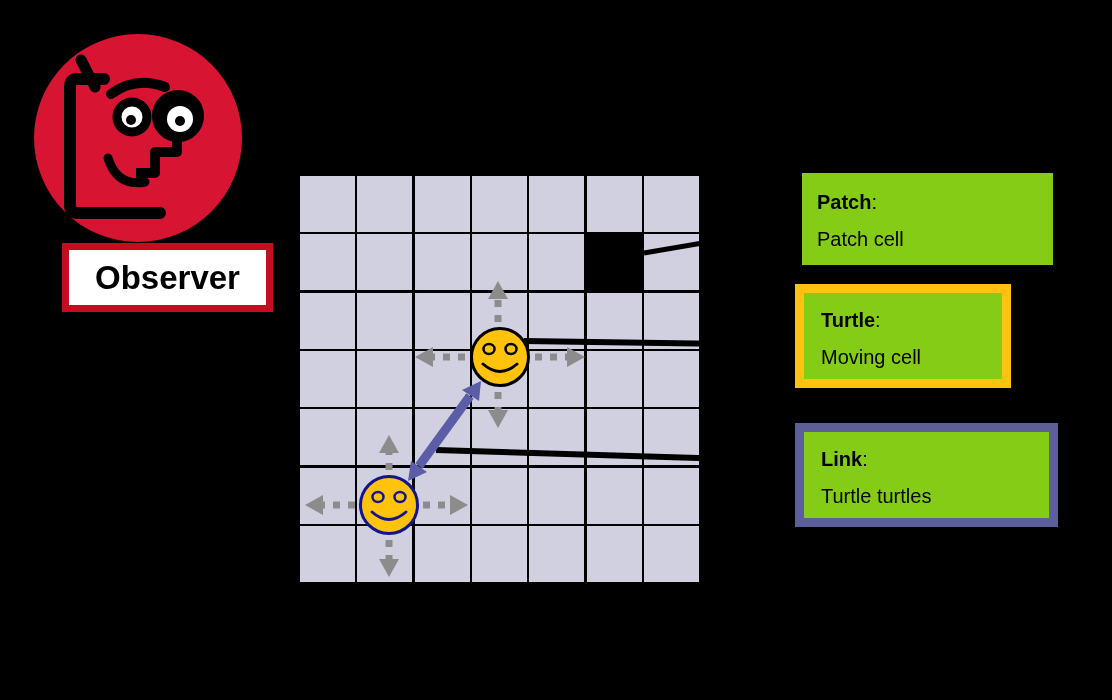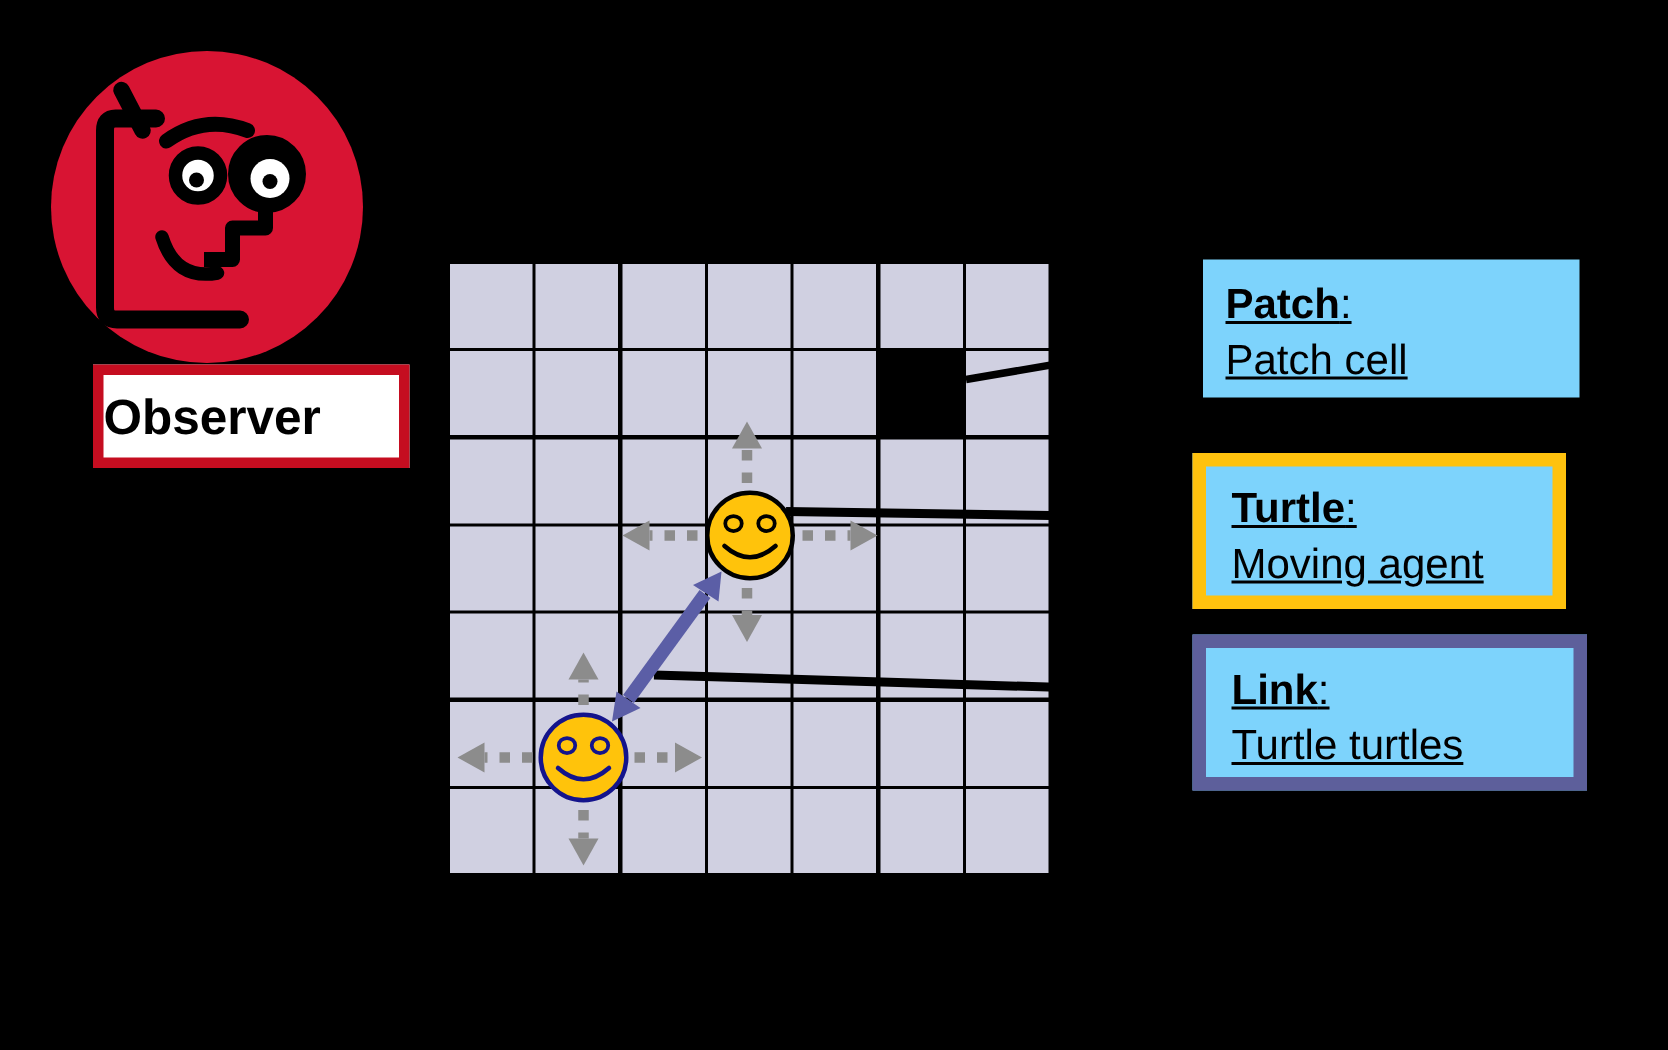--- a/index.html
+++ b/index.html
@@ -13,28 +13,28 @@
   .cell{background:#D0D0E1;}
   .cell.patch{background:#000;}
 
   
   .overlay{position:absolute;left:0;top:0;pointer-events:none;}
 
   
   #observer-icon{position:absolute;left:32px;top:31px;}
   #observer-label{position:absolute;left:62px;top:243px;width:211px;height:69px;
         background:#fff;border:7px solid #C50D20;box-sizing:border-box;
-        display:flex;align-items:center;
+        display:flex;align-items:center;justify-content:center;
         font-weight:bold;font-size:33px;color:#000;}
 
   
-  .legend-box{position:absolute;box-sizing:border-box;background:#7dd3fc;color:#000;
-        font-size:28px;line-height:37px;text-decoration:underline;}
+  .legend-box{position:absolute;box-sizing:border-box;background:#84cc16;color:#000;
+        font-size:20px;line-height:37px;}
   #patch-box{left:802px;top:173px;width:251px;height:92px;padding:11px 0 0 15px;}
-  #turtle-box{left:795px;top:302px;width:249px;height:104px;border:9px solid #FFC20E;
+  #turtle-box{left:795px;top:284px;width:216px;height:104px;border:9px solid #FFC20E;
         padding:9px 0 6px 17px;}
   #link-box{left:795px;top:423px;width:263px;height:104px;border:9px solid #5D5F9B;
         padding:9px 0 16px 17px;}
   .term{font-weight:bold;}
 </style>
 </head>
 <body>
 
 <div id="canvas">
 
@@ -181,21 +181,21 @@
     </g>
   </svg>
 
   <div id="patch-box" class="legend-box">
     <div><span class="term">Patch</span><span>:</span></div>
     <div>Patch cell</div>
   </div>
 
   <div id="turtle-box" class="legend-box">
     <div><span class="term">Turtle</span><span>:</span></div>
-    <div>Moving agent</div>
+    <div>Moving cell</div>
   </div>
 
   <div id="link-box" class="legend-box">
     <div><span class="term">Link</span><span>:</span></div>
     <div>Turtle turtles</div>
   </div>
 
 </div>
 
 </body></html>

